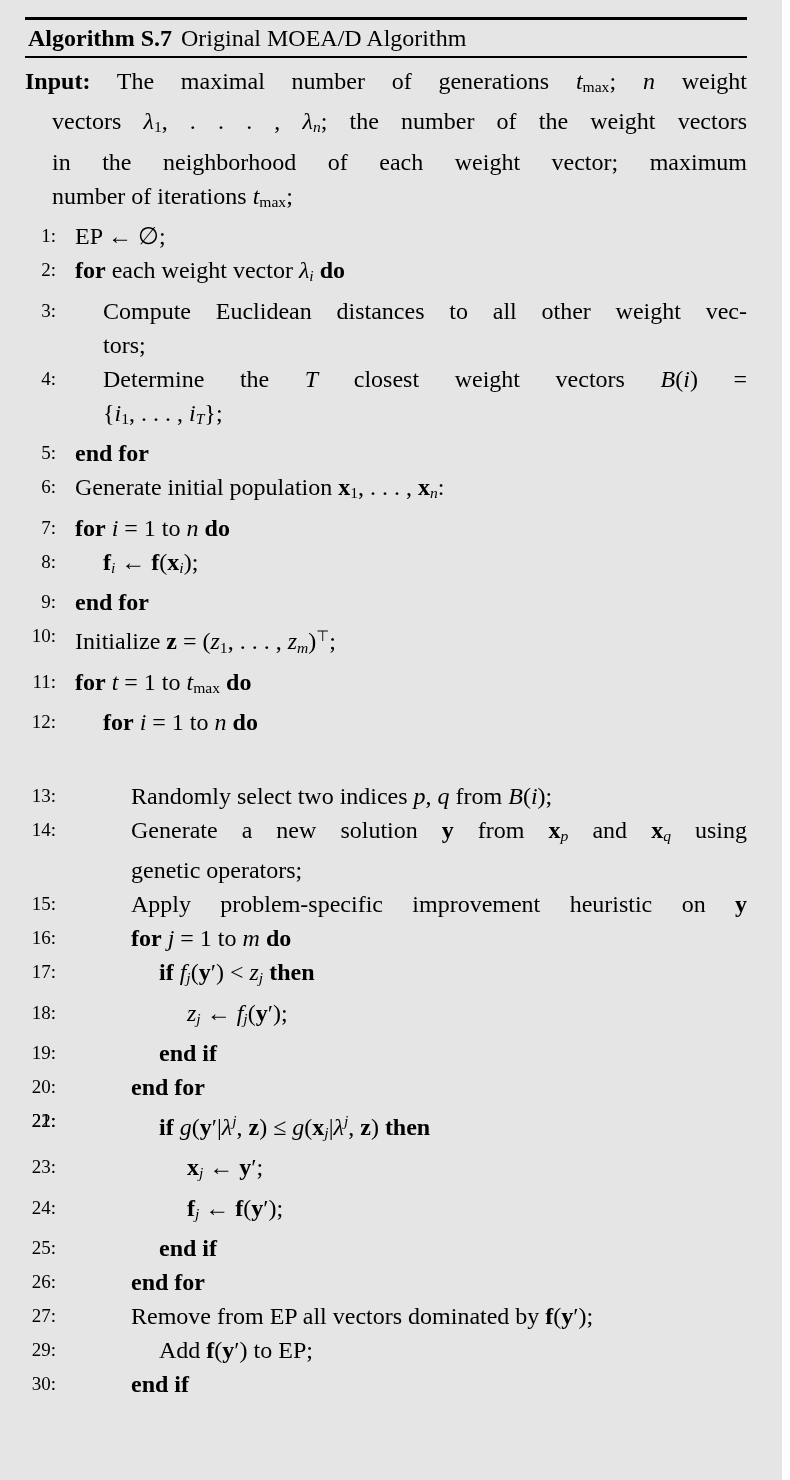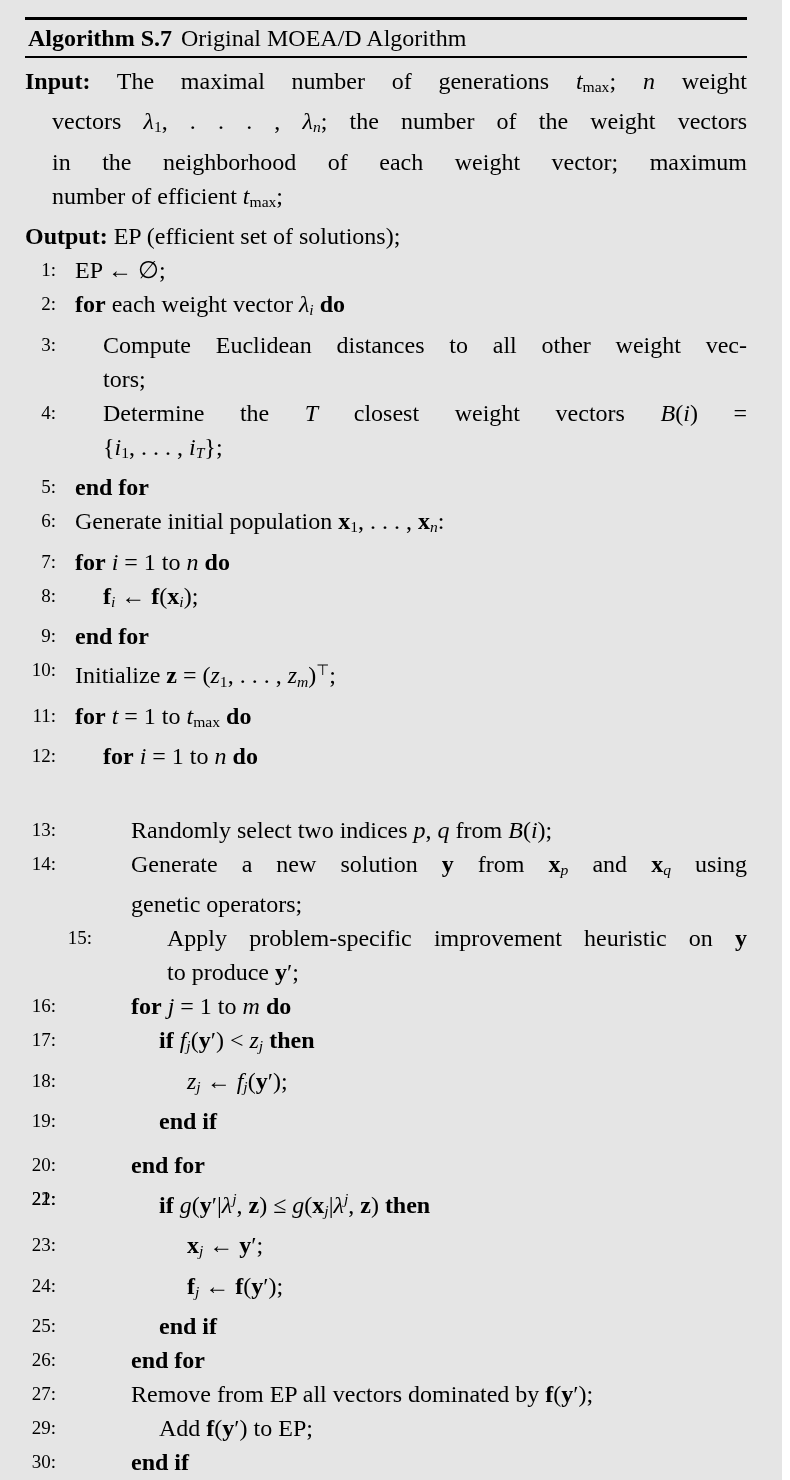--- a/index.html
+++ b/index.html
@@ -71,24 +71,21 @@
     <div class="caption">
       <span class="alg-label">Algorithm S.7</span><span class="alg-title">Original MOEA/D Algorithm</span>
     </div>
 
     <div class="alg-body">
       <div id="io-container">
           <div class="io-block">
             <div class="row fill"><span class="seg-kw">Input:</span><span class="seg-t"> The maximal number of generations </span><span class="seg-v">t</span><span class="seg-sub">max</span><span class="seg-t">; </span><span class="seg-v">n</span><span class="seg-t"> weight</span></div>
             <div class="row fill"><span class="seg-t">vectors </span><span class="seg-v">λ</span><span class="seg-sub">1</span><span class="seg-t">, . . . , </span><span class="seg-v">λ</span><span class="seg-si">n</span><span class="seg-t">; the number of the weight vectors</span></div>
             <div class="row fill"><span class="seg-t">in the neighborhood of each weight vector; maximum</span></div>
-            <div class="row"><span class="seg-t">number of efficient </span><span class="seg-v">t</span><span class="seg-sub">max</span><span class="seg-t">;</span></div>
-          </div>
-          <div class="io-block">
-            <div class="row"><span class="seg-kw">Output:</span><span class="seg-t"> EP (efficient set of solutions);</span></div>
+            <div class="row"><span class="seg-t">number of iterations </span><span class="seg-v">t</span><span class="seg-sub">max</span><span class="seg-t">;</span></div>
           </div>
         </div>
       <div id="lines-container">
           <div class="code-line" style="padding-left: 50px;">
             <span class="num">1:</span>
             <div class="row"><span class="seg-t">EP ← ∅;</span></div>
           </div>
           <div class="code-line" style="padding-left: 50px;">
             <span class="num">2:</span>
             <div class="row"><span class="seg-kw">for</span><span class="seg-t"> each weight vector </span><span class="seg-v">λ</span><span class="seg-si">i</span><span class="seg-t"> </span><span class="seg-kw">do</span></div>
@@ -137,42 +134,41 @@
           </div>
           <div class="code-line" style="padding-left: 106px; margin-top: 40px;">
             <span class="num">13:</span>
             <div class="row"><span class="seg-t">Randomly select two indices </span><span class="seg-v">p</span><span class="seg-t">, </span><span class="seg-v">q</span><span class="seg-t"> from </span><span class="seg-v">B</span><span class="seg-t">(</span><span class="seg-v">i</span><span class="seg-t">);</span></div>
           </div>
           <div class="code-line" style="padding-left: 106px;">
             <span class="num">14:</span>
             <div class="row fill"><span class="seg-t">Generate a new solution </span><span class="seg-vb">y</span><span class="seg-t"> from </span><span class="seg-vb">x</span><span class="seg-si">p</span><span class="seg-t"> and </span><span class="seg-vb">x</span><span class="seg-si">q</span><span class="seg-t"> using</span></div>
             <div class="row"><span class="seg-t">genetic operators;</span></div>
           </div>
-          <div class="code-line" style="padding-left: 106px; margin-left: 36px;">
+          <div class="code-line" style="padding-left: 106px;">
             <span class="num">15:</span>
             <div class="row fill"><span class="seg-t">Apply problem-specific improvement heuristic on </span><span class="seg-vb">y</span></div>
-            <div class="row"><span class="seg-t">to produce </span><span class="seg-vb">y</span><span class="seg-t">′;</span></div>
           </div>
           <div class="code-line" style="padding-left: 106px;">
             <span class="num">16:</span>
             <div class="row"><span class="seg-kw">for</span><span class="seg-t"> </span><span class="seg-v">j</span><span class="seg-t"> = 1 to </span><span class="seg-v">m</span><span class="seg-t"> </span><span class="seg-kw">do</span></div>
           </div>
           <div class="code-line" style="padding-left: 134px;">
             <span class="num">17:</span>
             <div class="row"><span class="seg-kw">if</span><span class="seg-t"> </span><span class="seg-v">f</span><span class="seg-si">j</span><span class="seg-t">(</span><span class="seg-vb">y</span><span class="seg-t">′) &lt; </span><span class="seg-v">z</span><span class="seg-si">j</span><span class="seg-t"> </span><span class="seg-kw">then</span></div>
           </div>
           <div class="code-line" style="padding-left: 162px;">
             <span class="num">18:</span>
             <div class="row"><span class="seg-v">z</span><span class="seg-si">j</span><span class="seg-t"> ← </span><span class="seg-v">f</span><span class="seg-si">j</span><span class="seg-t">(</span><span class="seg-vb">y</span><span class="seg-t">′);</span></div>
           </div>
           <div class="code-line" style="padding-left: 134px;">
             <span class="num">19:</span>
             <div class="row"><span class="seg-kw">end if</span></div>
           </div>
-          <div class="code-line" style="padding-left: 106px; margin-top: 10px;">
+          <div class="code-line" style="padding-left: 106px;">
             <span class="num">20:</span>
             <div class="row"><span class="seg-kw">end for</span></div>
           </div>
           <div class="code-line" style="padding-left: 106px;">
             <span class="num">21:</span>
           </div>
           <div class="code-line" style="padding-left: 134px;">
             <span class="num">22:</span>
             <div class="row"><span class="seg-kw">if</span><span class="seg-t"> </span><span class="seg-v">g</span><span class="seg-t">(</span><span class="seg-vb">y</span><span class="seg-t">′|</span><span class="seg-v">λ</span><span class="seg-sup">j</span><span class="seg-t">, </span><span class="seg-vb">z</span><span class="seg-t">) ≤ </span><span class="seg-v">g</span><span class="seg-t">(</span><span class="seg-vb">x</span><span class="seg-si">j</span><span class="seg-t">|</span><span class="seg-v">λ</span><span class="seg-sup">j</span><span class="seg-t">, </span><span class="seg-vb">z</span><span class="seg-t">) </span><span class="seg-kw">then</span></div>
           </div>

